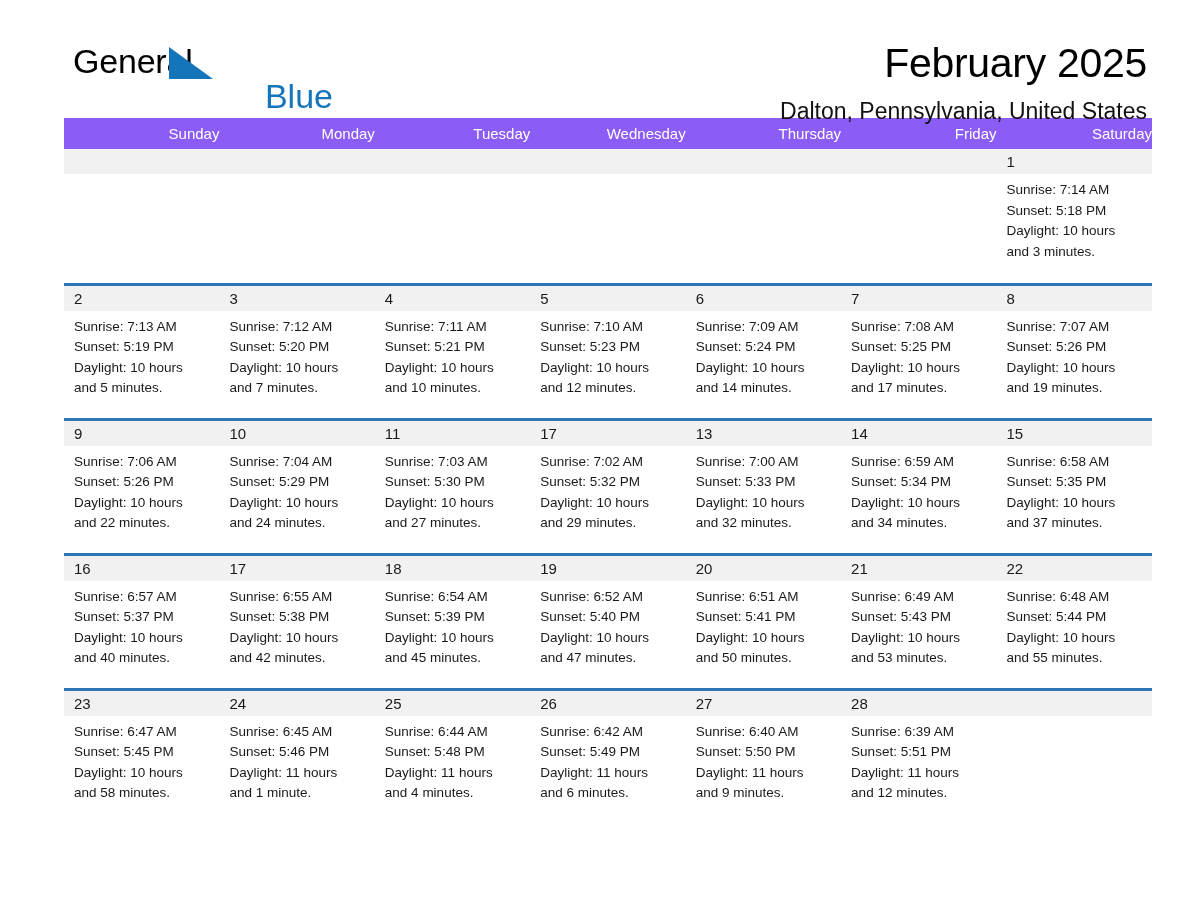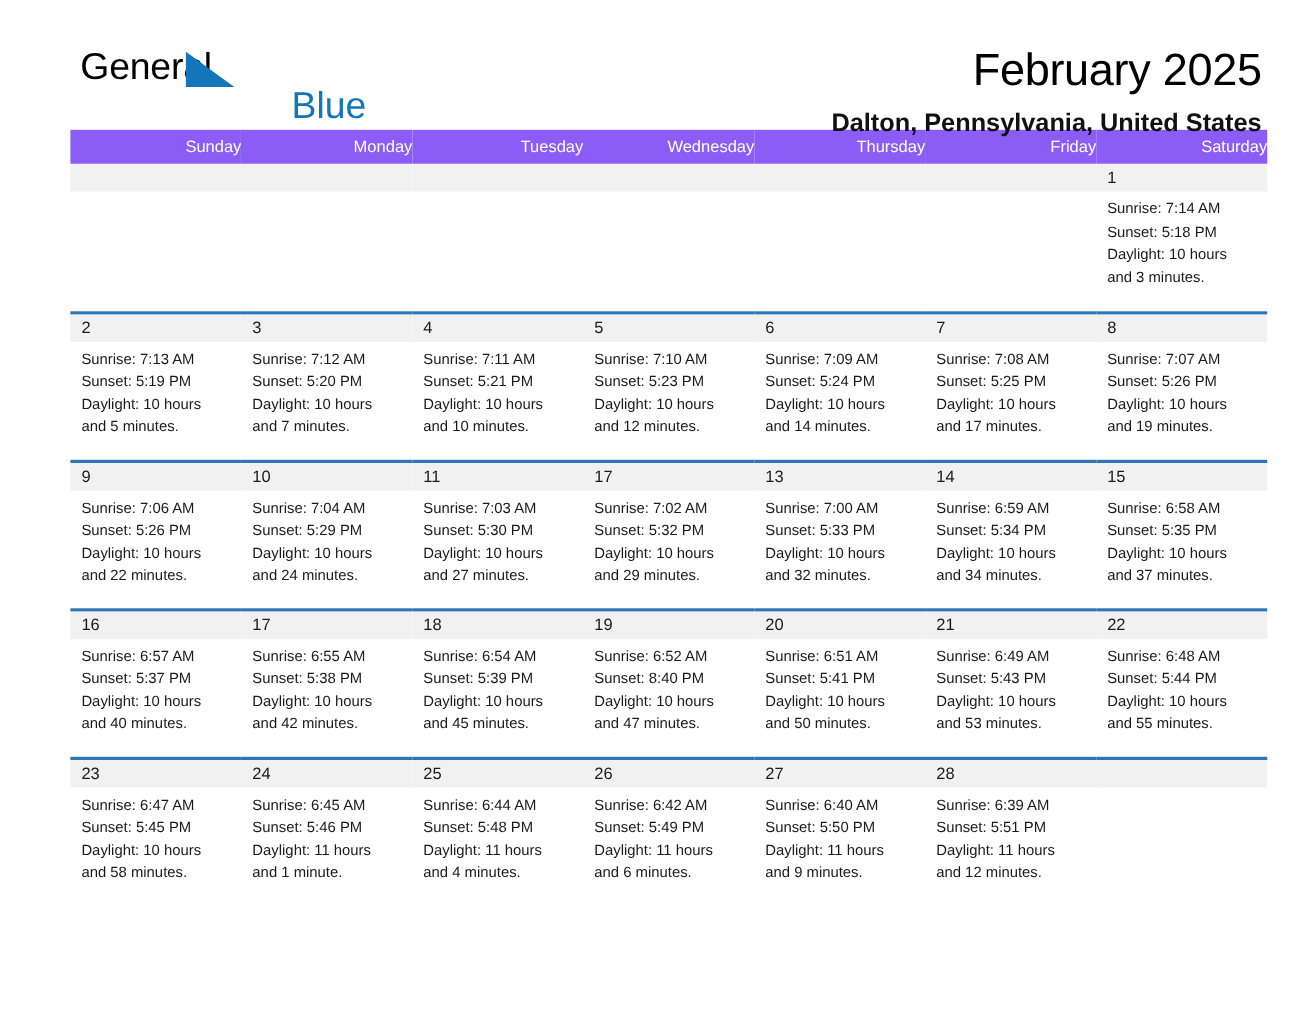--- a/index.html
+++ b/index.html
@@ -74,21 +74,21 @@
   .cal-title {
     font-size: 41px;
     font-weight: normal;
     color: #000000;
     line-height: 1.05;
     margin: 0;
     letter-spacing: -0.3px;
   }
   .cal-subtitle {
     font-size: 23px;
-    font-weight: bold;
+    font-weight: normal;
     color: #111111;
     margin: 14px 0 0 0;
     line-height: 1.1;
   }
 
   
   .calendar {
     width: 1088px;
     border-collapse: collapse;
     table-layout: fixed;
@@ -441,21 +441,21 @@
                 <div>Daylight: 10 hours</div>
                 <div>and 45 minutes.</div>
               </div>
             </div>
           </td>
           <td>
             <div class="daybox">
               <div class="daynum-band">19</div>
               <div class="day-details">
                 <div>Sunrise: 6:52 AM</div>
-                <div>Sunset: 8:40 PM</div>
+                <div>Sunset: 5:40 PM</div>
                 <div>Daylight: 10 hours</div>
                 <div>and 47 minutes.</div>
               </div>
             </div>
           </td>
           <td>
             <div class="daybox">
               <div class="daynum-band">20</div>
               <div class="day-details">
                 <div>Sunrise: 6:51 AM</div>

